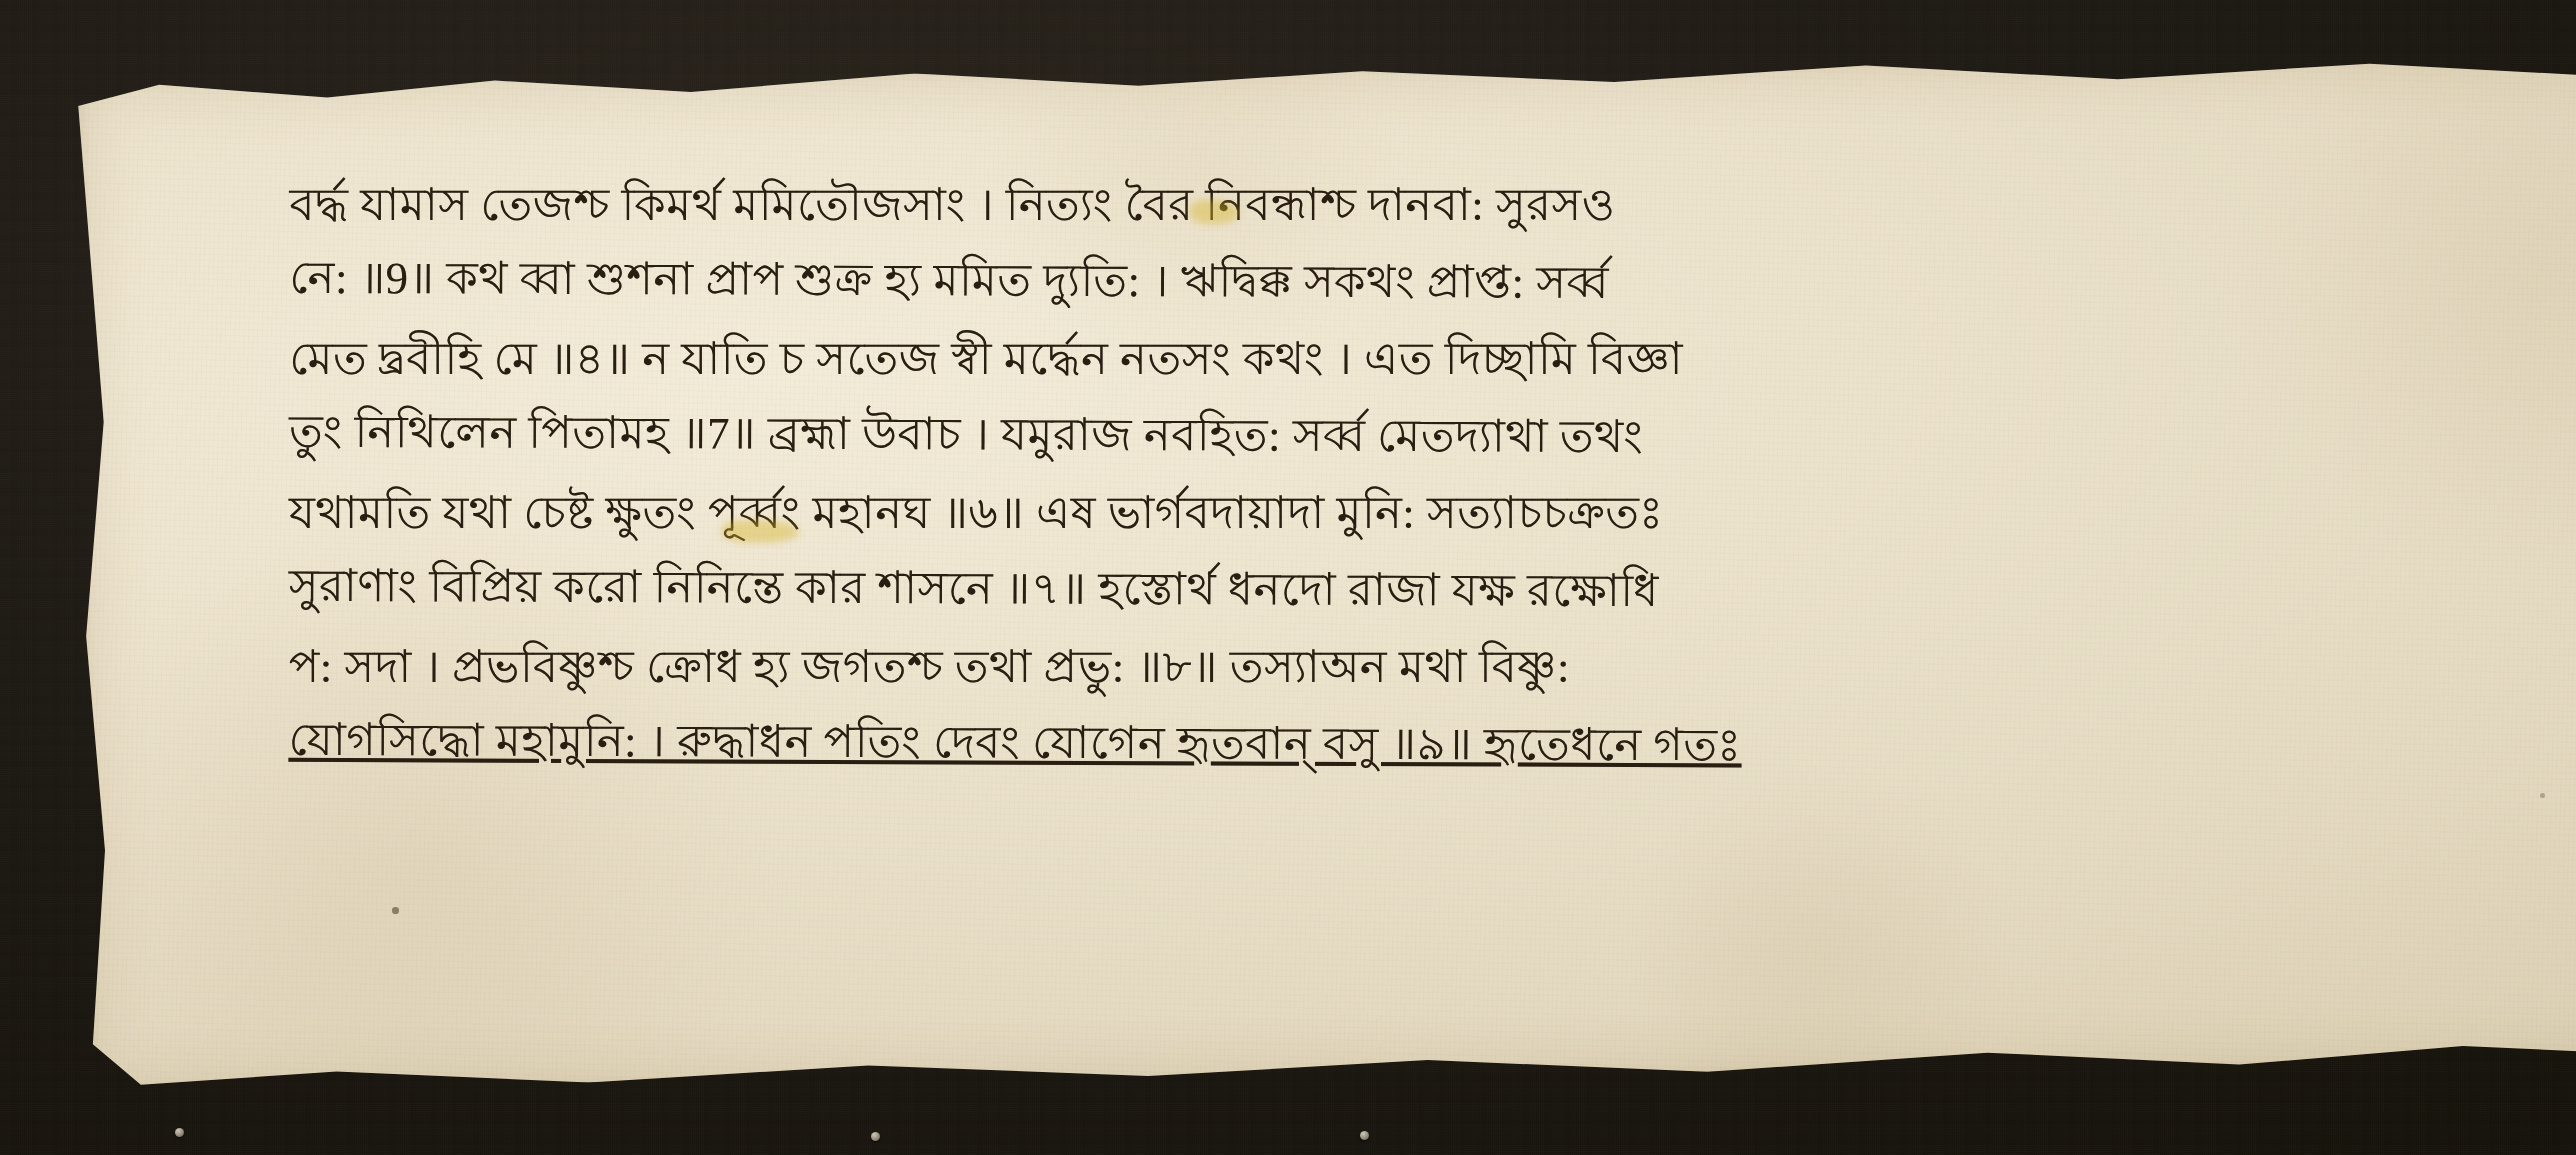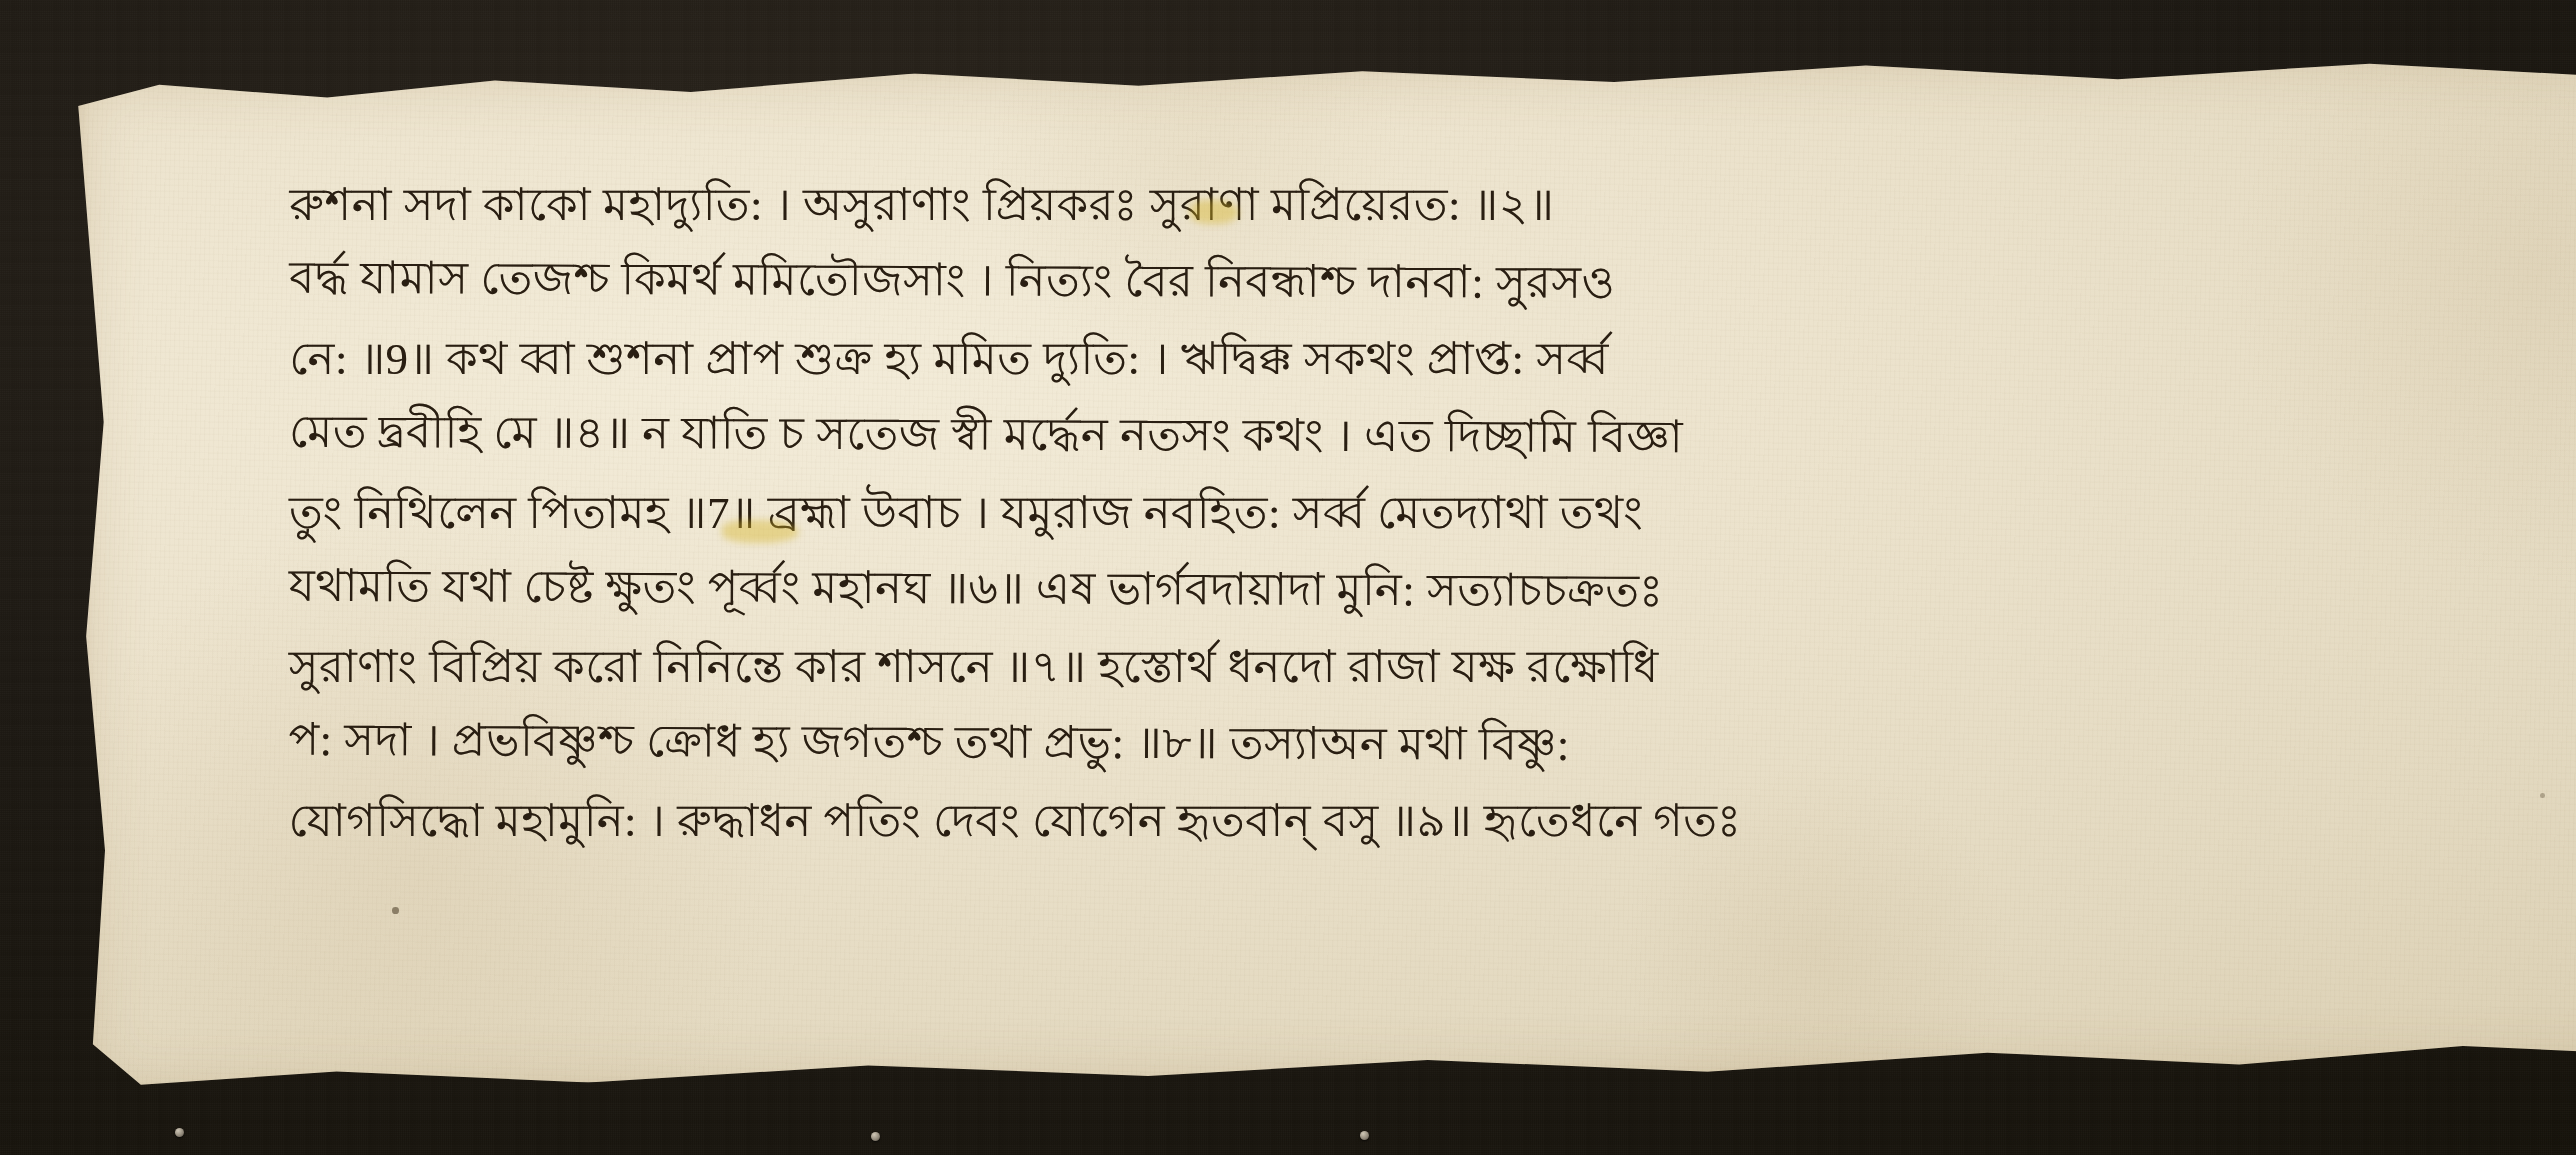--- a/index.html
+++ b/index.html
@@ -95,21 +95,21 @@
     font-size: 45px;
     line-height: 1.0;
     letter-spacing: 0.5px;
     white-space: nowrap;
     margin-bottom: 32px;
     text-shadow: 0 0 0.5px rgba(60,45,25,0.35);
     filter: contrast(1.04);
   }
   .ms-line:nth-child(odd)  { transform: rotate(-0.10deg); }
   .ms-line:nth-child(even) { transform: rotate(0.12deg); }
-  .ms-line:last-child { margin-bottom: 0; }
+  .ms-line:last-child { margin-bottom: 0; text-decoration: underline; }
   
   .highlight {
     position: absolute;
     pointer-events: none;
     background: rgba(214,180,40,0.42);
     filter: blur(3.6px);
     border-radius: 40% 60% 55% 45%;
   }
   #hl-1 { left: 1190px; top: 200px;  width: 49px;  height: 24px; }
   #hl-2 { left: 722px; top: 520px; width: 77px; height: 23px; }
@@ -140,21 +140,20 @@
 <body>
 
 <div id="stage">
 
   <div id="folio">
     <div class="paper-grain"></div>
     <div class="edge-shade"></div>
   </div>
 
   <div id="text-block">
-    <span class="ms-line">রুশনা সদা কাকো মহাদ্যুতি: । অসুরাণাং প্রিয়করঃ সুরাণা মপ্রিয়েরত: ॥২॥</span>
     <span class="ms-line">বর্দ্ধ যামাস তেজশ্চ কিমর্থ মমিতৌজসাং । নিত্যং বৈর নিবন্ধাশ্চ দানবা: সুরসও</span>
     <span class="ms-line">নে: ॥9॥ কথ ব্বা শুশনা প্রাপ শুক্র হ্য মমিত দ্যুতি: । ঋদ্বিক্ক সকথং প্রাপ্ত: সর্ব্ব</span>
     <span class="ms-line">মেত দ্ব্রবীহি মে ॥৪॥ ন যাতি চ সতেজ স্বী মর্দ্ধেন নতসং কথং । এত দিচ্ছামি বিজ্ঞা</span>
     <span class="ms-line">তুং নিথিলেন পিতামহ ॥7॥ ব্রহ্মা উবাচ । যমুরাজ নবহিত: সর্ব্ব মেতদ্যাথা তথং</span>
     <span class="ms-line">যথামতি যথা চেষ্ট ক্ষুতং পূর্ব্বং মহানঘ ॥৬॥ এষ ভার্গবদায়াদা মুনি: সত্যাচচক্রতঃ</span>
     <span class="ms-line">সুরাণাং বিপ্রিয় করো নিনিন্তে কার শাসনে ॥৭॥ হস্তোর্থ ধনদো রাজা যক্ষ রক্ষোধি</span>
     <span class="ms-line">প: সদা । প্রভবিষ্ণুশ্চ ক্রোধ হ্য জগতশ্চ তথা প্রভু: ॥৮॥ তস্যাঅন মথা বিষ্ণু:</span>
     <span class="ms-line">যোগসিদ্ধো মহামুনি: । রুদ্ধাধন পতিং দেবং যোগেন হৃতবান্ বসু ॥৯॥ হৃতেধনে গতঃ</span>
   </div>
 

